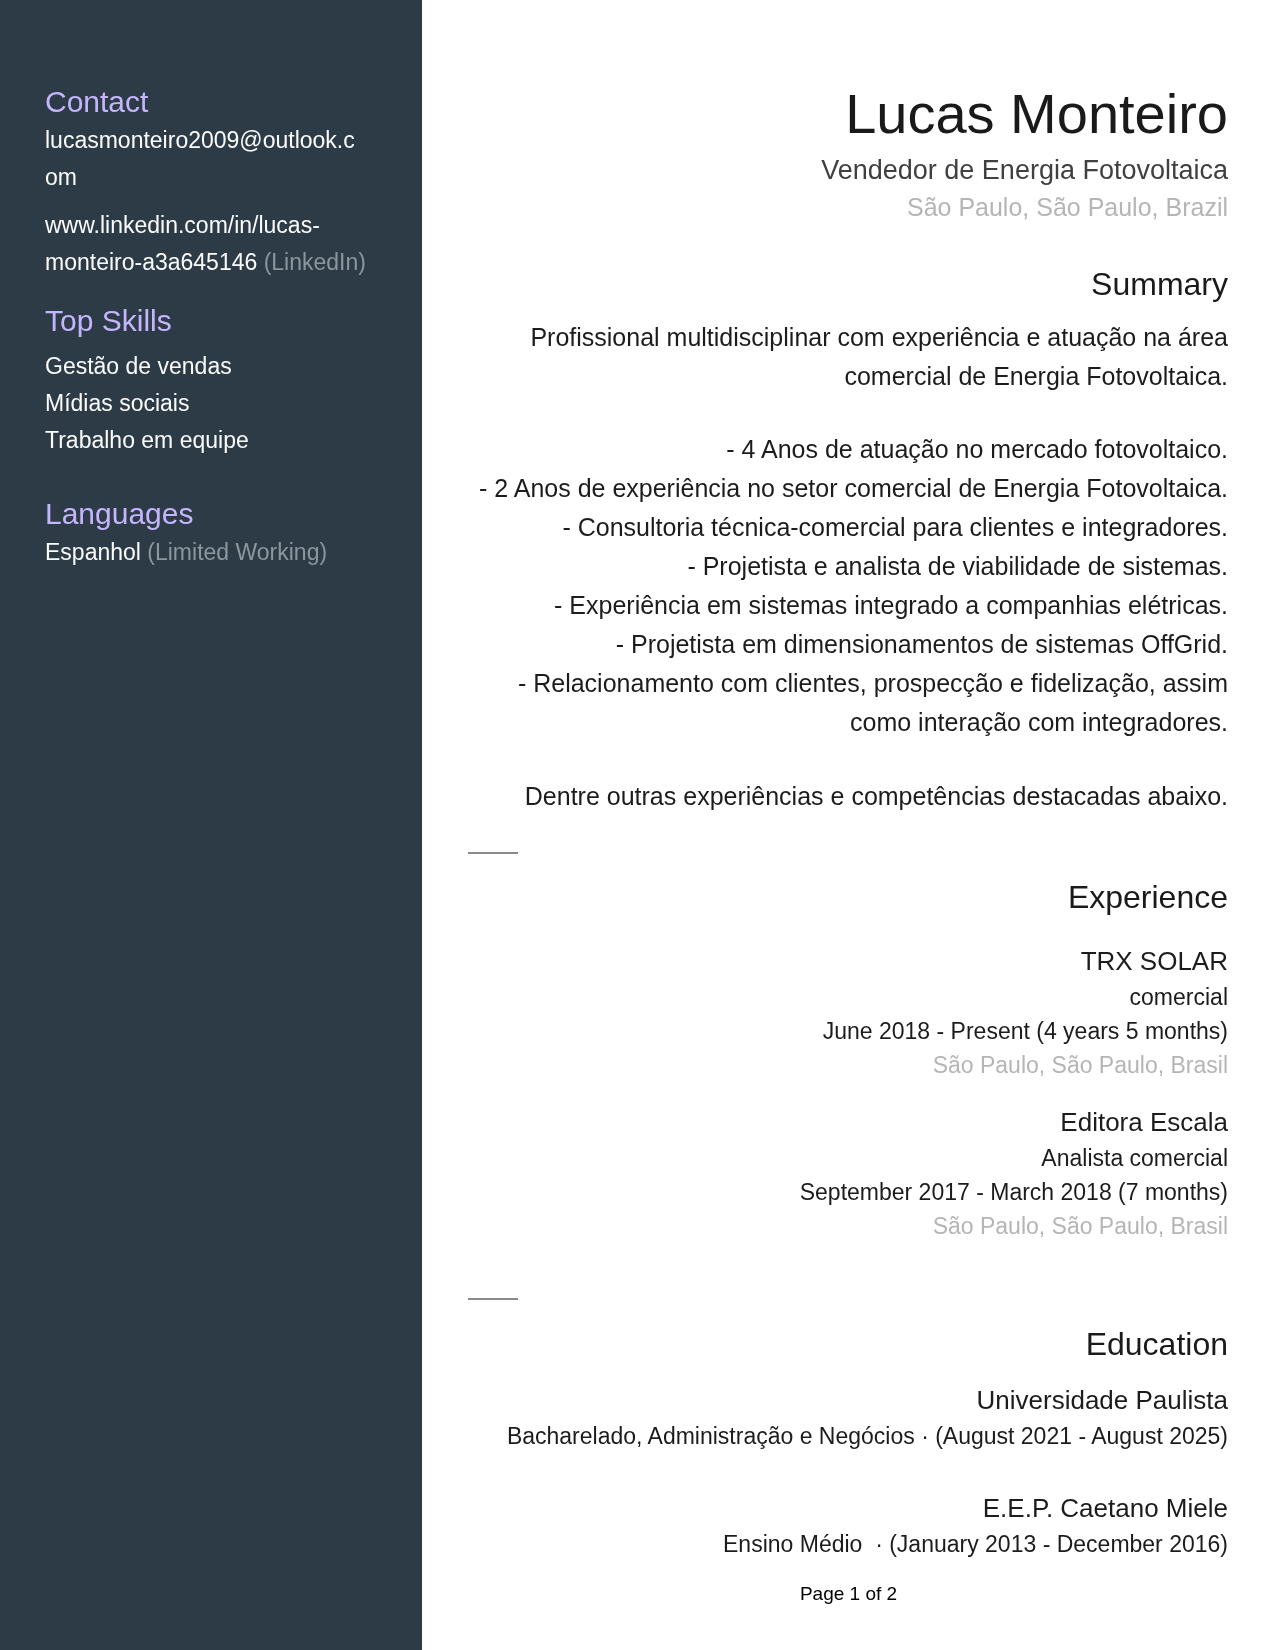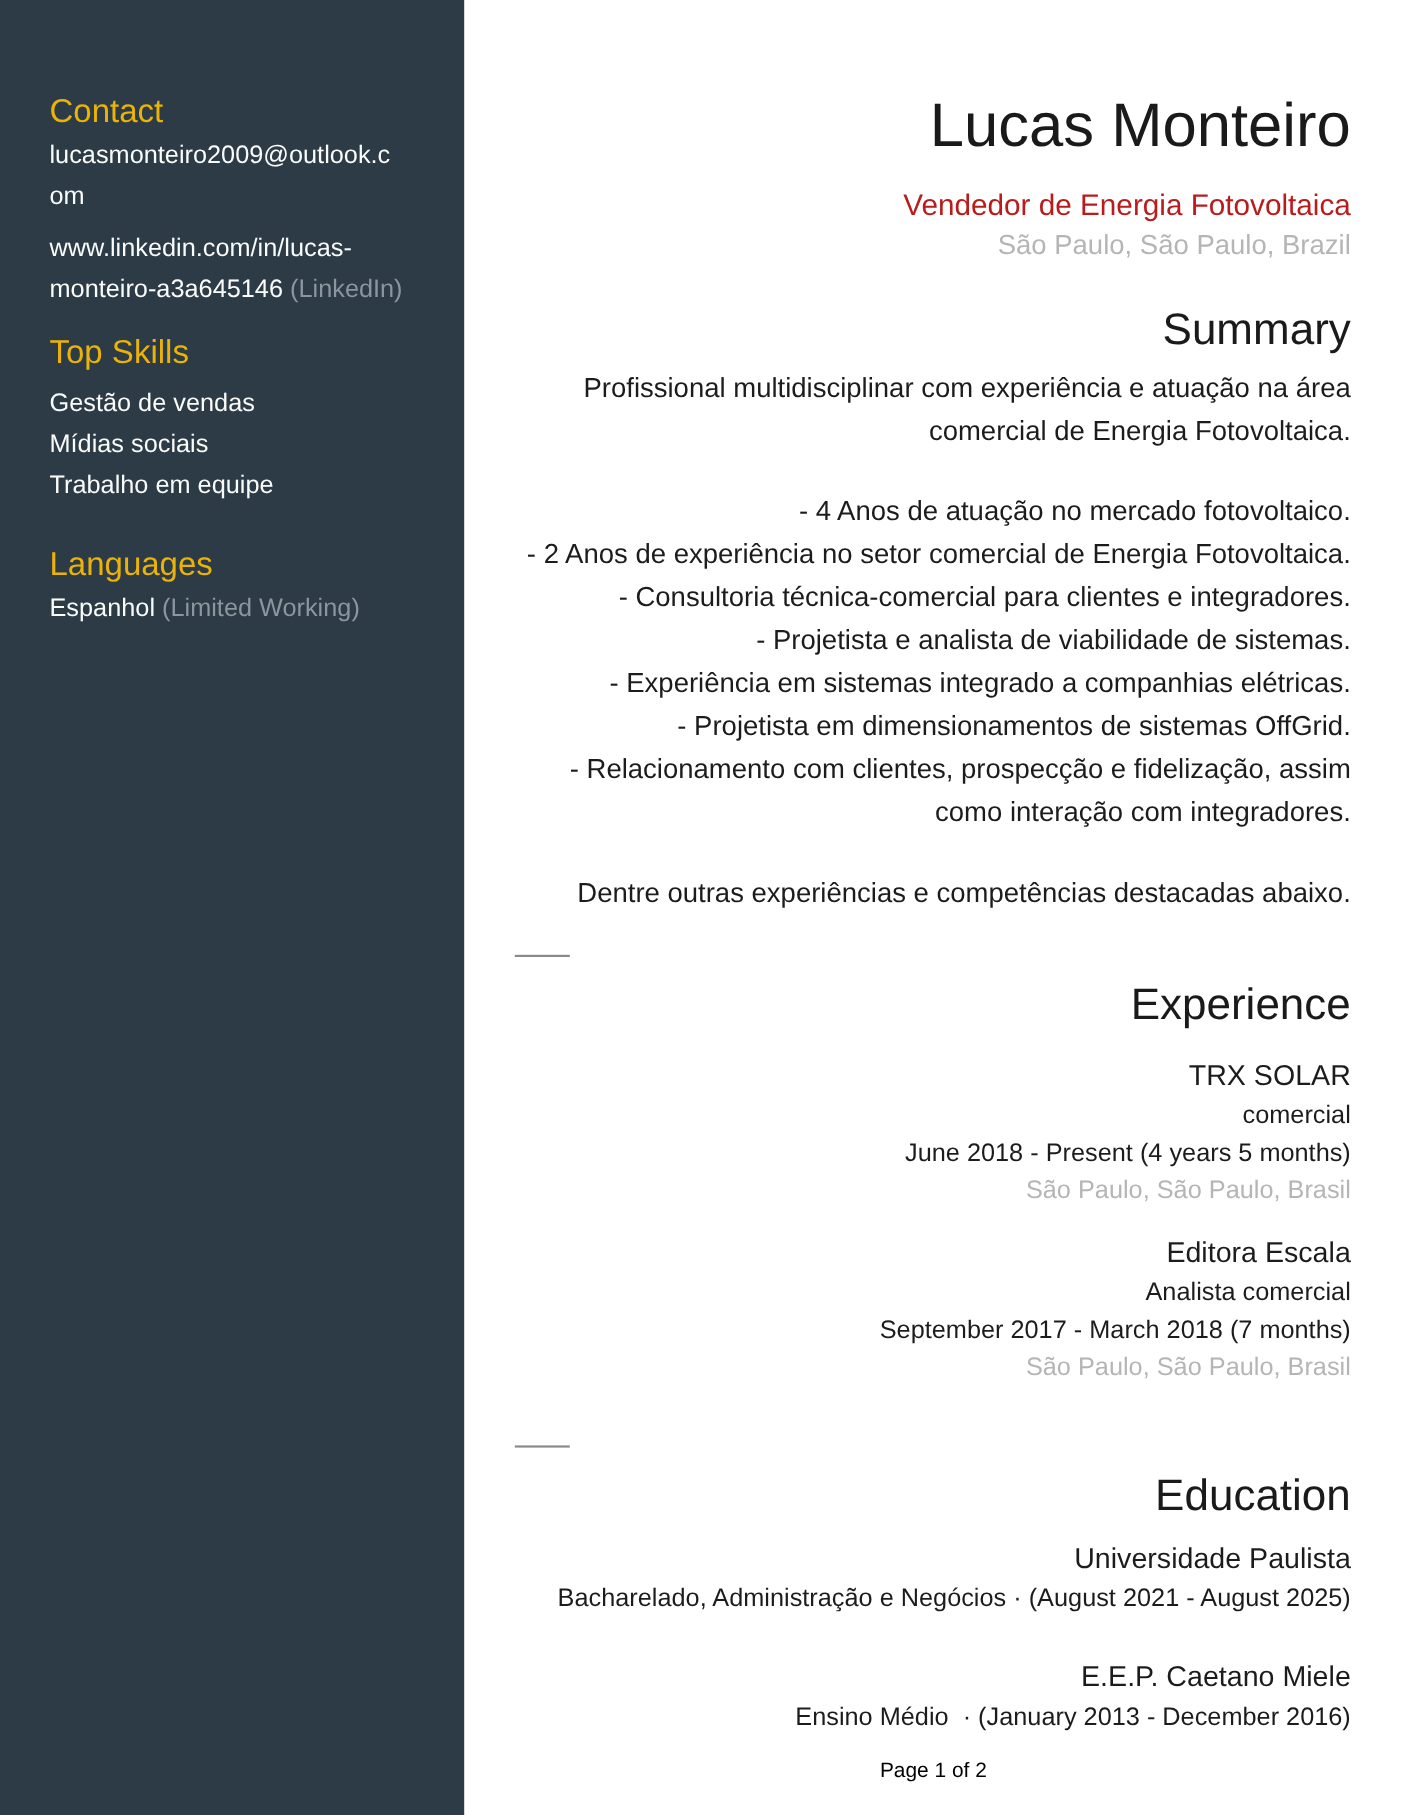--- a/index.html
+++ b/index.html
@@ -19,21 +19,21 @@
   
   .sidebar {
     position: absolute; left: 0; top: 0; bottom: 0;
     width: 422px;
     background: #2d3b46;
     padding: 82px 30px 0 45px;
   }
   .sb-heading {
     font-size: 30px; line-height: 40px;
     font-weight: 400;
-    color: #eab308;
+    color: #c4b5fd;
   }
   .sb-text {
     font-size: 23px; line-height: 37px;
     color: #fafbfb;
     font-weight: 400;
   }
   .email { width: 315px; word-break: break-all; }
   .url-block { width: 327px; margin-top: 11px; }
   .muted { color: #8b969e; }
   .sb-heading-skills { margin-top: 20px; }
@@ -44,30 +44,30 @@
   .main { margin-left: 422px; width: 853px; padding-top: 81px; }
   .content { margin-left: 46px; width: 760px; text-align: right; }
 
   .name {
     font-size: 56px; line-height: 66px;
     font-weight: 400;
     color: #1a1a1a;
   }
   .headline {
     font-size: 27px; line-height: 38px;
-    margin-top: 20px;
-    color: #b91c1c;
+    margin-top: 4px;
+    color: #404040;
   }
   .location-line {
     font-size: 25px; line-height: 36px;
     color: #b5b5b5;
   }
 
   .section-heading {
-    font-size: 40px; line-height: 47px;
+    font-size: 32px; line-height: 47px;
     font-weight: 400;
     color: #1a1a1a;
   }
   .summary-heading { margin-top: 36px; }
 
   .body-text { font-size: 25px; line-height: 39px; color: #1c1c1c; }
   .intro { margin-top: 10px; }
   .bullets { margin-top: 34px; }
   .outro { margin-top: 35px; }
 

